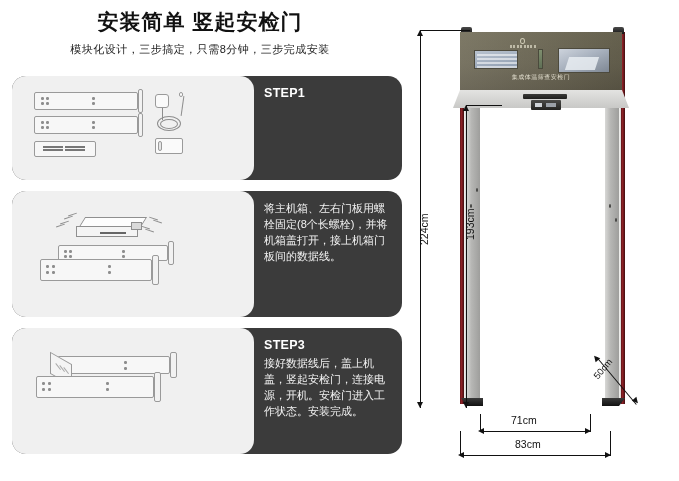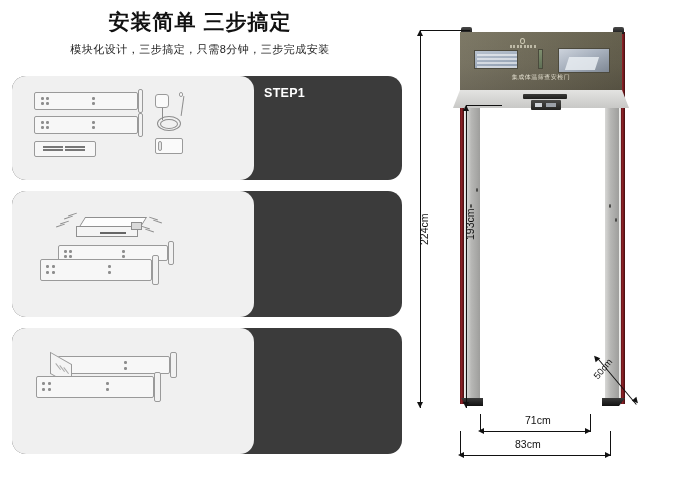--- a/index.html
+++ b/index.html
@@ -345,21 +345,21 @@
   .arrow-right {
     border-top: 3px solid transparent;
     border-bottom: 3px solid transparent;
     border-left: 6px solid #111;
   }
   .ext-line { position: absolute; background: #111; height: 1px; }
 </style>
 </head>
 <body>
 
-<div class="page-title">安装简单 三步搞定</div>
+<div class="page-title">安装简单 竖起安检门</div>
 <div class="page-subtitle">模块化设计，三步搞定，只需8分钟，三步完成安装</div>
 
 <div class="steps">
 
   <div class="step-row">
     <div class="step-dark"></div>
     <div class="step-light">
       <div class="ill">
 
         <div class="panel-bar" style="left:22px;top:16px;width:104px;height:18px;"></div>
@@ -435,20 +435,21 @@
         <div class="panel-cap" style="left:140px;top:64px;width:7px;height:30px;"></div>
         <div class="dot" style="left:34px;top:74px;"></div>
         <div class="dot" style="left:40px;top:74px;"></div>
         <div class="dot" style="left:34px;top:80px;"></div>
         <div class="dot" style="left:40px;top:80px;"></div>
         <div class="dot" style="left:96px;top:74px;"></div>
         <div class="dot" style="left:96px;top:80px;"></div>
       </div>
     </div>
     <div class="step-text">
+      <div class="step-body">将主机箱、左右门板用螺栓固定(8个长螺栓)，并将机箱盖打开，接上机箱门板间的数据线。</div>
     </div>
   </div>
 
   <div class="step-row tall">
     <div class="step-dark"></div>
     <div class="step-light">
       <div class="ill">
 
         <div class="panel-bar" style="left:42px;top:28px;width:116px;height:18px;"></div>
         <div class="panel-cap" style="left:158px;top:24px;width:7px;height:26px;"></div>
@@ -462,20 +463,24 @@
 
         <div class="panel-bar" style="left:24px;top:48px;width:118px;height:22px;"></div>
         <div class="panel-cap" style="left:142px;top:44px;width:7px;height:30px;"></div>
         <div class="dot" style="left:30px;top:54px;"></div>
         <div class="dot" style="left:36px;top:54px;"></div>
         <div class="dot" style="left:30px;top:60px;"></div>
         <div class="dot" style="left:36px;top:60px;"></div>
         <div class="dot" style="left:94px;top:54px;"></div>
         <div class="dot" style="left:94px;top:60px;"></div>
       </div>
+    </div>
+    <div class="step-text">
+      <div class="step-label">STEP3</div>
+      <div class="step-body">接好数据线后，盖上机盖，竖起安检门，连接电源，开机。安检门进入工作状态。安装完成。</div>
     </div>
   </div>
 
 </div>
 
 <div class="diagram">
 
   <div class="gate">
 
     <div class="pillar" style="left:55px;">
@@ -536,21 +541,21 @@
   <div class="arrow arrow-up" style="left:58px;top:105px;"></div>
   <div class="arrow arrow-down" style="left:58px;top:402px;"></div>
   <div class="ext-line" style="left:61px;top:105px;width:36px;"></div>
   <div class="dim-label rot" style="left:59px;top:240px;">193cm</div>
 
   <div class="dim-line dim-h" style="left:75px;top:431px;width:110px;"></div>
   <div class="arrow arrow-left" style="left:73px;top:428px;"></div>
   <div class="arrow arrow-right" style="left:180px;top:428px;"></div>
   <div class="dim-line dim-v" style="left:75px;top:414px;height:18px;"></div>
   <div class="dim-line dim-v" style="left:185px;top:414px;height:18px;"></div>
-  <div class="dim-label" style="left:120px;top:414px;">71cm</div>
+  <div class="dim-label" style="left:106px;top:414px;">71cm</div>
 
   <div class="dim-line dim-h" style="left:55px;top:455px;width:150px;"></div>
   <div class="arrow arrow-left" style="left:53px;top:452px;"></div>
   <div class="arrow arrow-right" style="left:200px;top:452px;"></div>
   <div class="dim-line dim-v" style="left:55px;top:431px;height:25px;"></div>
   <div class="dim-line dim-v" style="left:205px;top:431px;height:25px;"></div>
   <div class="dim-label" style="left:110px;top:438px;">83cm</div>
 
   <div class="dim-line" style="left:191px;top:357px;width:1px;height:62px;transform:rotate(-40deg);transform-origin:top center;"></div>
   <div class="arrow arrow-up" style="left:188px;top:355px;transform:rotate(-40deg);"></div>

